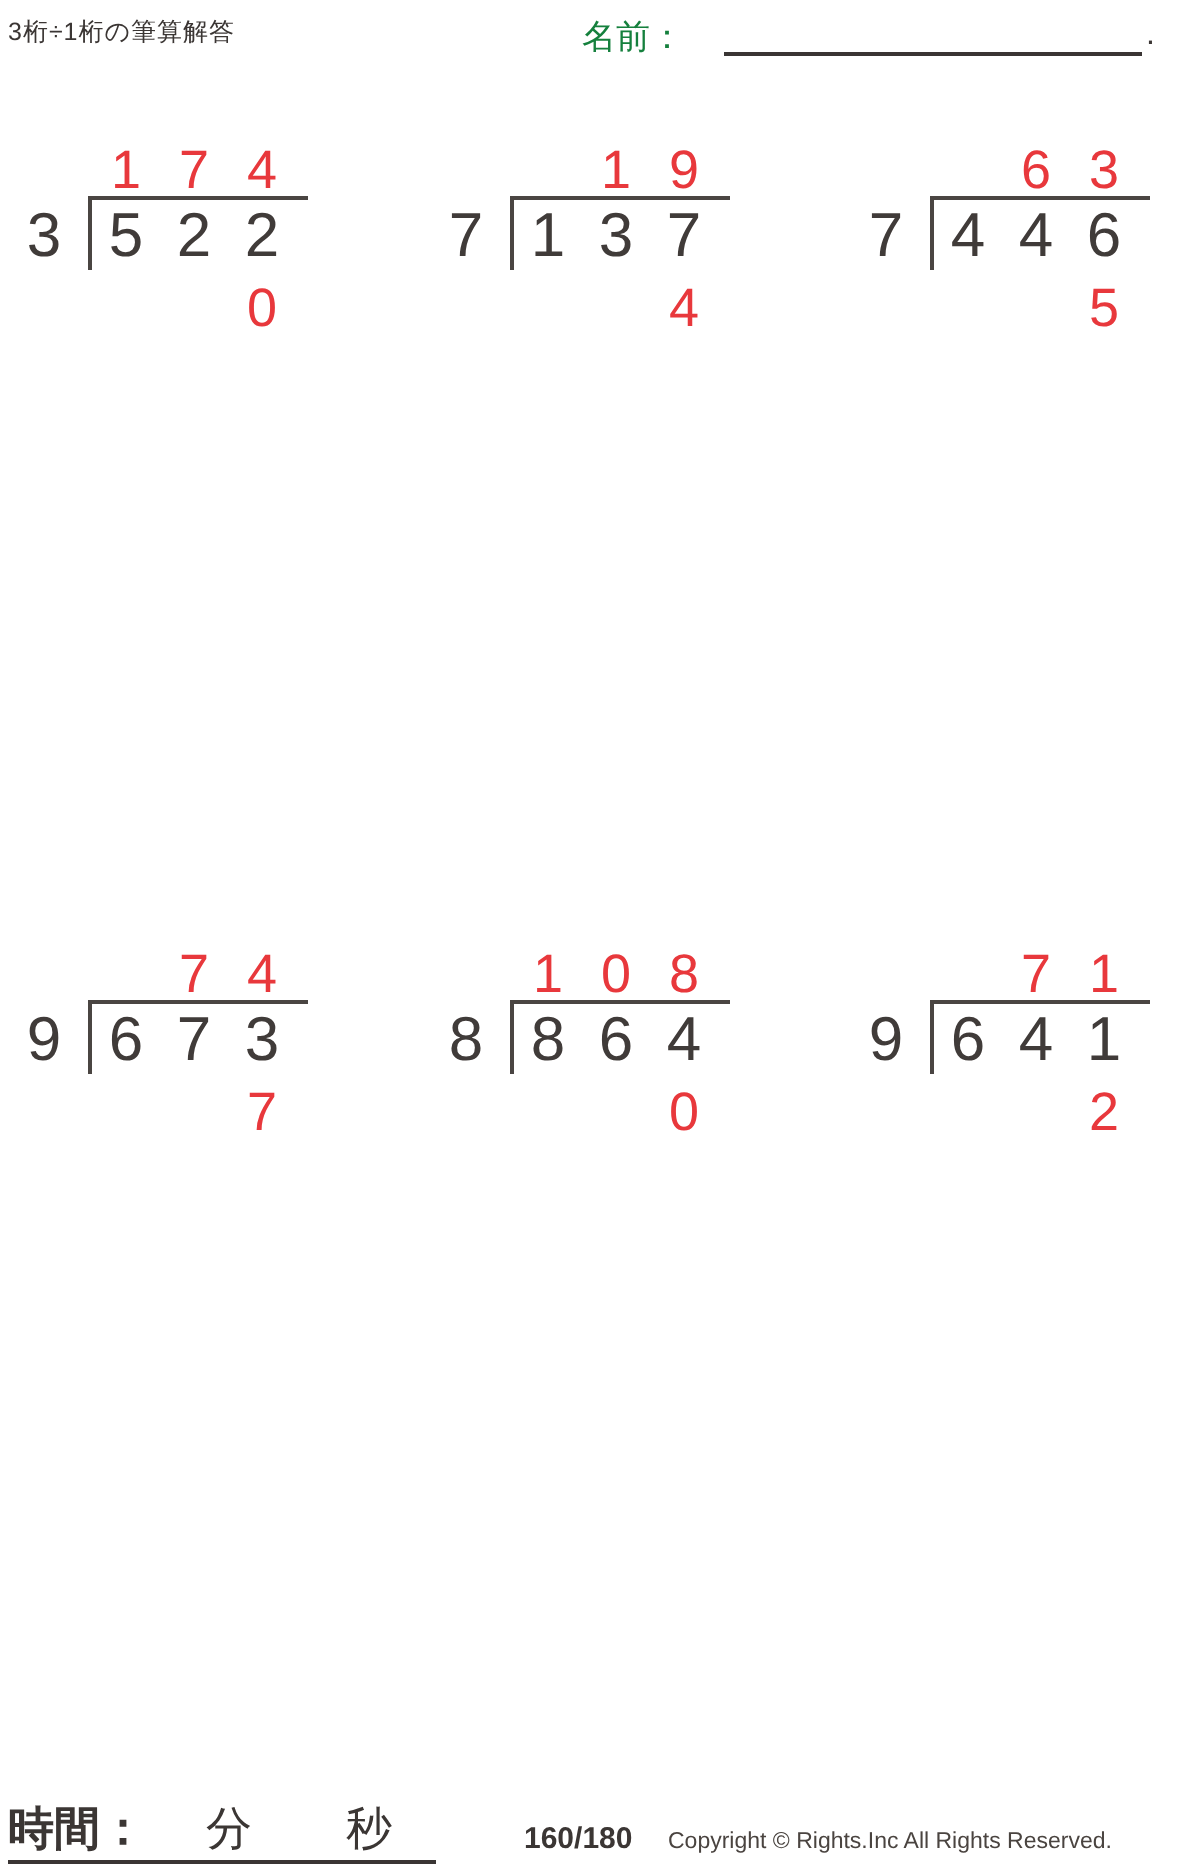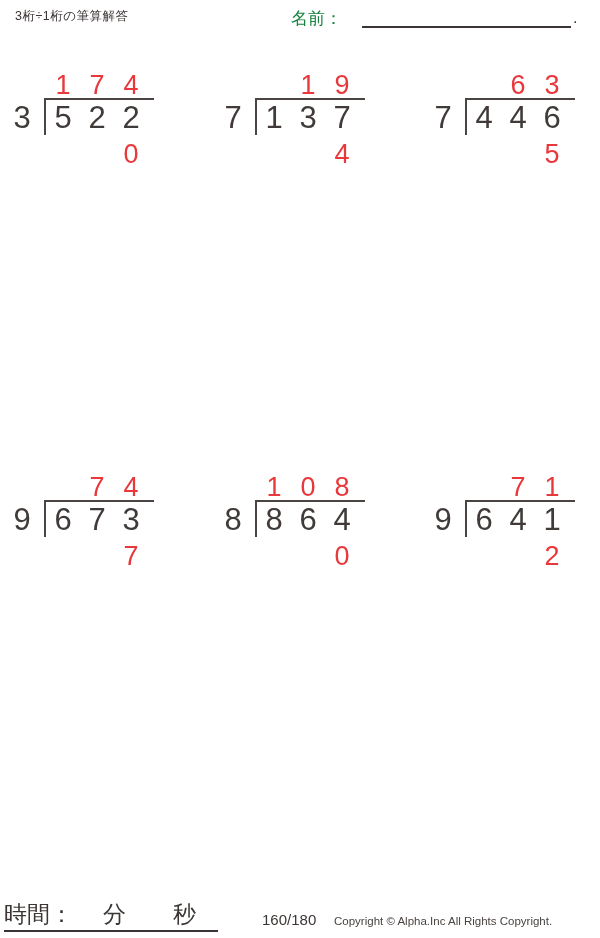--- a/index.html
+++ b/index.html
@@ -7,21 +7,21 @@
   body {
     position:relative;
     width:600px; height:938px;
     background:#ffffff;
     font-family:"Liberation Sans", sans-serif;
     color:#403b39;
     overflow:hidden;
   }
 
   .title {
-    position:absolute; left:15px; top:8px;
+    position:absolute; left:4px; top:8px;
     font-size:12.5px; letter-spacing:0.5px; color:#3b3634;
   }
 
   .name-label { position:absolute; left:291px; top:7px; font-size:17px; color:#15803d; }
   .name-line  { position:absolute; left:362px; top:5px; width:209px; height:23px;
                 border-bottom:2px solid #3a3534; }
   .name-period{ position:absolute; left:573px; top:9px; font-size:16px; color:#3b3634; }
 
   .problem { position:absolute; width:170px; }
   .q-row, .r-row {
@@ -45,25 +45,25 @@
     display:flex;
   }
   .d-cell { width:34px; text-align:center; font-size:31px; line-height:30px; color:#403b39; }
   .r-row { margin-top:6px; }
 
   .time-line {
     position:absolute; left:4px; top:899px; width:214px; height:33px;
     border-bottom:2px solid #3a3534;
     font-size:23px; line-height:30px; color:#3b3634;
   }
-  .time-line .t-time { position:absolute; left:0; top:0; }
+  .time-line .t-time { position:absolute; left:0; top:0;font-weight:bold; }
   .time-line .t-min  { position:absolute; left:99px; top:0; }
   .time-line .t-sec  { position:absolute; left:169px; top:0; }
 
-  .page-number { position:absolute; left:262px; top:911px; font-size:15px; color:#3b3634; }
+  .page-number { position:absolute; left:262px; top:911px; font-size:15px; color:#3b3634;font-weight:bold; }
   .copyright   { position:absolute; left:334px; top:915px; font-size:11.5px; color:#4a4440; }
 </style>
 </head>
 <body style="--answer-red: #e8383c;">
 
 <div class="title">3桁÷1桁の筆算解答</div>
 
 <span class="name-label">名前：</span>
 <div class="name-line"></div>
 <span class="name-period">.</span>
@@ -194,13 +194,13 @@
   </div>
 </div>
 
 <div class="time-line">
   <span class="t-time">時間：</span>
   <span class="t-min">分</span>
   <span class="t-sec">秒</span>
 </div>
 
 <div class="page-number">160/180</div>
-<div class="copyright">Copyright © Alpha.Inc All Rights Copyright.</div>
+<div class="copyright">Copyright © Rights.Inc All Rights Reserved.</div>
 
 </body></html>

